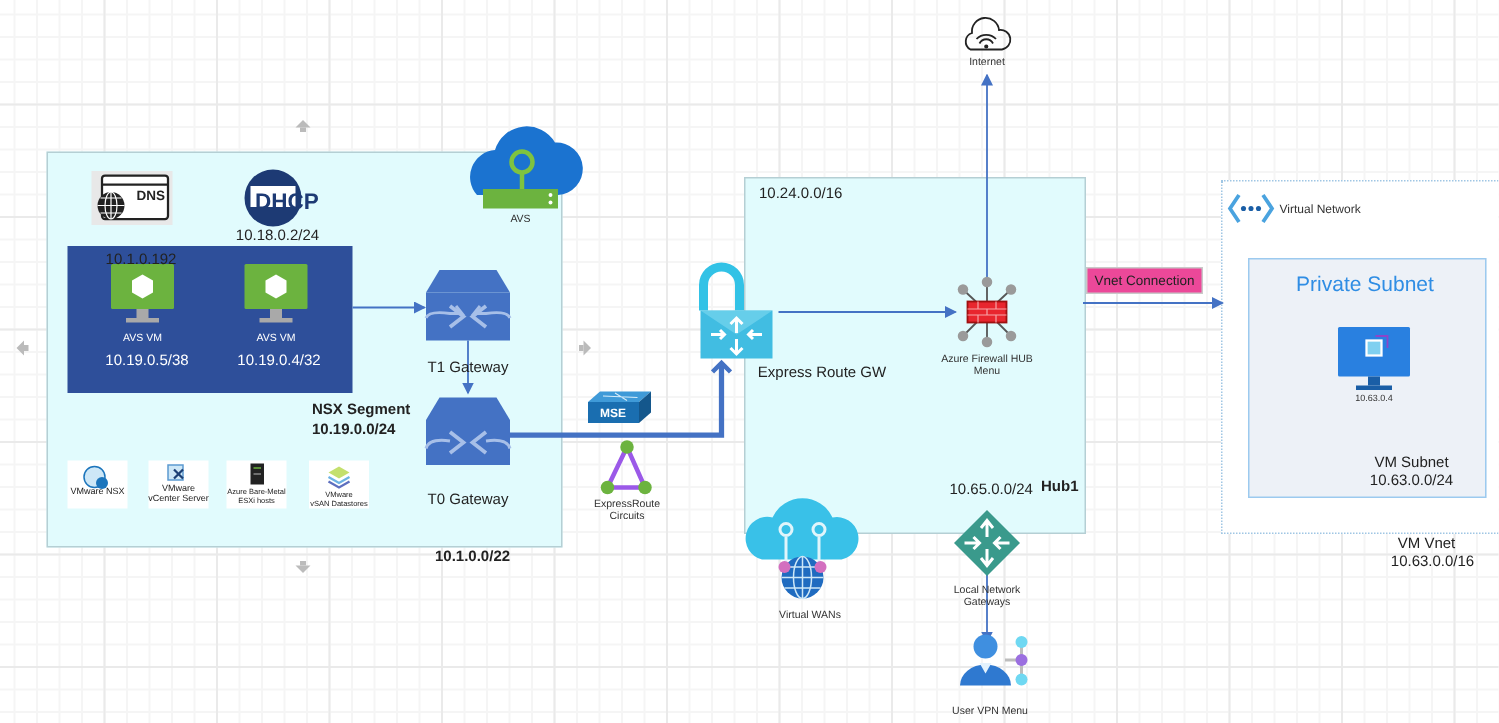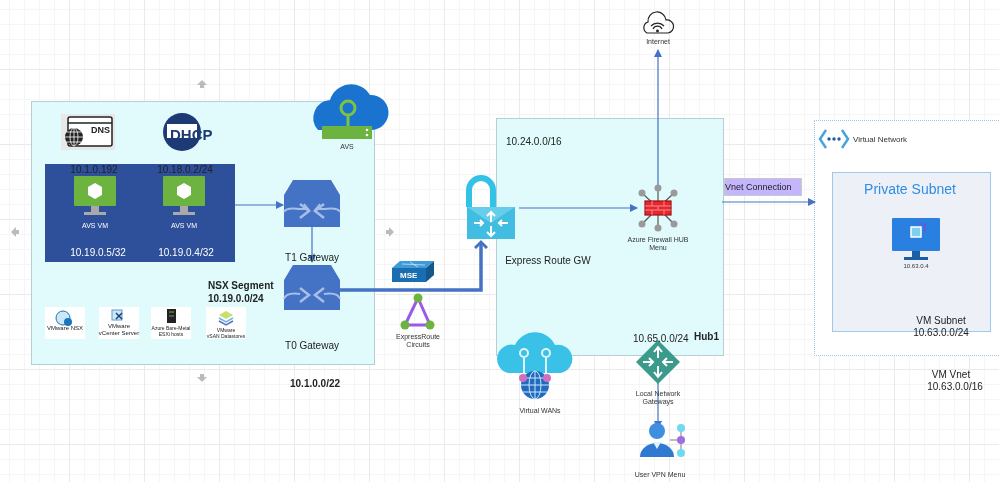--- a/index.html
+++ b/index.html
@@ -12,29 +12,29 @@
       linear-gradient(90deg, #eaeaea 1px, transparent 1px),
       linear-gradient(#f5f5f5 1px, transparent 1px),
       linear-gradient(90deg, #f5f5f5 1px, transparent 1px);
     background-size:75px 75px, 75px 75px, 15px 15px, 15px 15px;
     background-position:-6px -6px,-6px -6px,-6px -6px,-6px -6px;
   }
   .abs { position:absolute; }
   .lbl { position:absolute; white-space:nowrap; color:#222; }
   .tiny { font-size:7px; color:#333; }
   .small { font-size:8px; color:#333; }
-  .med { font-size:10px; color:#222;margin-top:12px; }
+  .med { font-size:10px; color:#222; }
   .bold { font-weight:bold; }
   .ctr { text-align:center; transform:translateX(-50%); }
   #avs-zone { left:31px; top:101px; width:342px; height:262px; background:#e1fbfd; border:1px solid #b5cfd4; }
   #vm-block { left:45px; top:164px; width:190px; height:98px; background:#2e4f9a; }
   #hub-zone { left:496px; top:118px; width:226px; height:236px; background:#e1fbfd; border:1px solid #b5cfd4; }
   #vnet-zone { left:814px; top:120px; width:193px; height:234px; border:1px dotted #9fc6e4; background:#fff; }
   #subnet-zone { left:832px; top:172px; width:157px; height:158px; background:#edf1f7; border:1.5px solid #9ccaef; }
-  #vnet-conn-box { left:724px; top:178px; width:76px; height:16px; background:#c4b5fd; border:1px solid #c9c9c9; font-size:9px; color:#222; line-height:16px; }
+  #vnet-conn-box { left:724px; top:178px; width:76px; height:16px; background:#ec4899; border:1px solid #c9c9c9; font-size:9px; color:#222; line-height:16px; text-align:center; }
   svg.overlay { position:absolute; left:0; top:0; }
 </style>
 </head>
 <body>
 
 <div id="avs-zone" class="abs"></div>
 <div id="vm-block" class="abs"></div>
 <div id="hub-zone" class="abs"></div>
 <div id="vnet-zone" class="abs"></div>
 <div id="subnet-zone" class="abs"></div>
@@ -234,28 +234,28 @@
 
   <g>
     <rect x="892" y="218" width="48" height="33" rx="1" fill="#2980e0"></rect>
     <rect x="911" y="227" width="10" height="10" fill="#7fd0f0" stroke="#fff" stroke-width="1.5"></rect>
     <path d="M917,224 L925,224 L925,232" stroke="#8e44c8" stroke-width="1.2" fill="none"></path>
     <rect x="912" y="251" width="8" height="6" fill="#1a5ea6"></rect>
     <rect x="904" y="257" width="24" height="3" fill="#1a5ea6"></rect>
   </g>
 </svg>
 
-<div class="lbl med ctr" style="left:94px;top:152px;">10.1.0.192</div>
+<div class="lbl med ctr" style="left:94px;top:168px;">10.1.0.192</div>
 <div class="lbl abs" style="left:91px;top:125px;font-size:9px;font-weight:bold;color:#222;">DNS</div>
 <div class="lbl abs" style="left:170px;top:126px;font-size:15px;font-weight:bold;color:#1d3a74;">DHCP</div>
 <div class="lbl med ctr" style="left:185px;top:152px;">10.18.0.2/24</div>
 <div class="lbl tiny ctr" style="left:347px;top:143px;">AVS</div>
 
 <div class="lbl tiny ctr" style="left:95px;top:222px;color:#fff;">AVS VM</div>
-<div class="lbl med ctr" style="left:98px;top:235px;color:#fff;">10.19.0.5/32</div>
+<div class="lbl med ctr" style="left:98px;top:235px;color:#fff;">10.19.0.5/38</div>
 <div class="lbl tiny ctr" style="left:184px;top:222px;color:#fff;">AVS VM</div>
 <div class="lbl med ctr" style="left:186px;top:235px;color:#fff;">10.19.0.4/32</div>
 
 <div class="lbl med bold" style="left:208px;top:268px;">NSX Segment</div>
 <div class="lbl med bold" style="left:208px;top:281px;">10.19.0.0/24</div>
 
 <div class="lbl ctr" style="left:65px;top:325px;font-size:6px;">VMware NSX</div>
 <div class="lbl ctr" style="left:119px;top:323px;font-size:6px;">VMware</div>
 <div class="lbl ctr" style="left:119px;top:330px;font-size:6px;">vCenter Server</div>
 <div class="lbl ctr" style="left:171px;top:325px;font-size:5px;">Azure Bare-Metal</div>

